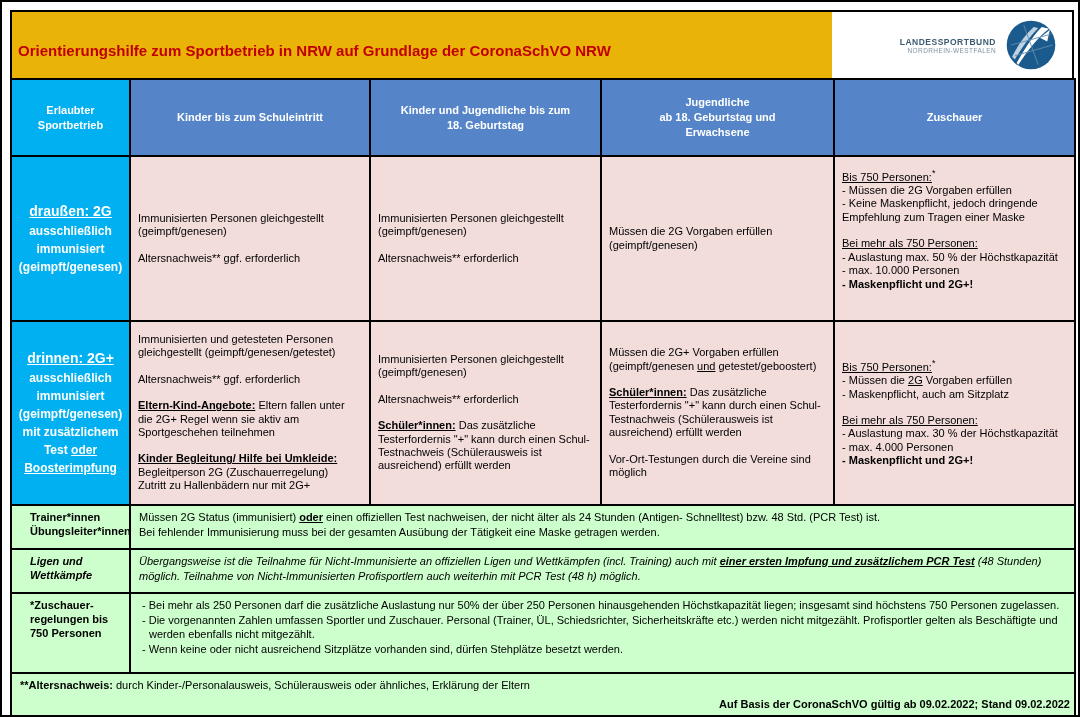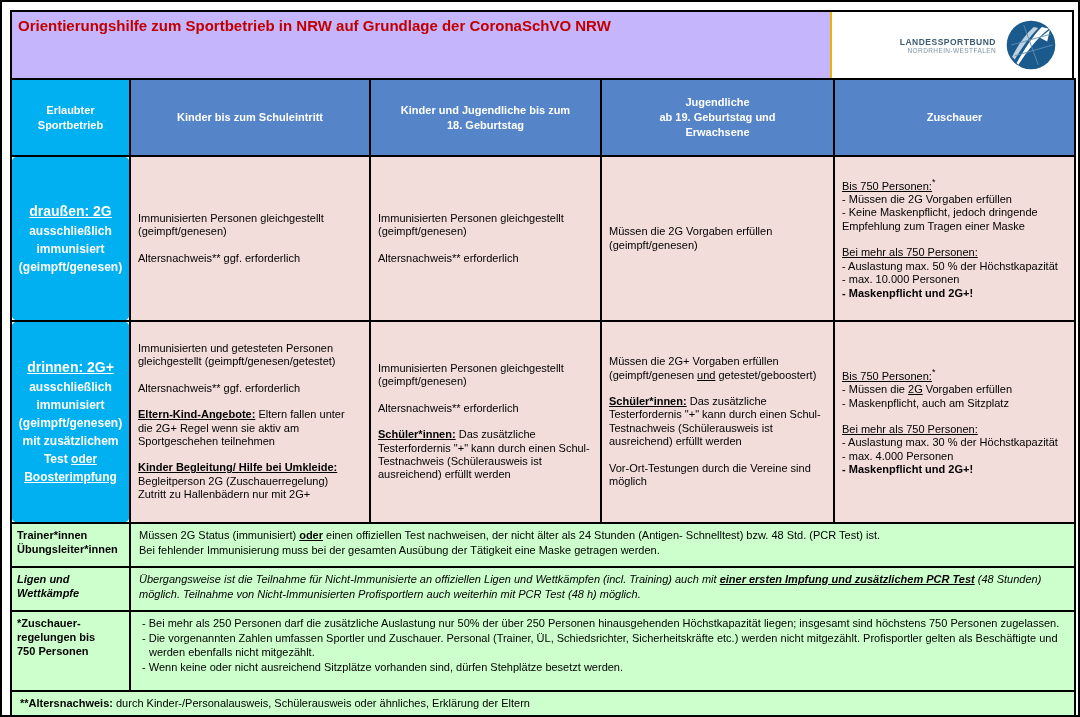--- a/index.html
+++ b/index.html
@@ -6,55 +6,55 @@
   html,body { width:1080px; height:717px; background:#fff; }
   body { font-family:"Liberation Sans", sans-serif; color:#000; }
   .page {
     position:relative; width:1080px; height:717px;
     border:2px solid #000; background:#fff; overflow:hidden;
   }
   .sheet { position:absolute; left:8px; top:8px; width:1064px; }
 
   
   .titleband { display:flex; height:70px; border:2px solid #000; }
-  .titlecell { flex:1 1 auto; display:flex; flex-direction:column; 
-               padding:4px 6px 5px 6px; background:#c4b5fd; }
+  .titlecell { flex:1 1 auto; display:flex; flex-direction:column; justify-content:flex-end;
+               padding:4px 6px 17px 6px; background:#eab308; }
   .titlecell .t1, .titlecell .t2 { color:#c00000; font-weight:bold; font-size:15px; line-height:1.35; }
   .logocell { width:242px; border-left:2px solid #eab308; background:#fff;
               display:flex; align-items:center; justify-content:flex-end; gap:8px; padding:4px 14px 4px 4px; }
   .logotext { text-align:right; }
   .logotext .l1 { font-size:8.5px; font-weight:bold; letter-spacing:.5px; color:#3c5b72; }
   .logotext .l2 { font-size:6.5px; letter-spacing:.4px; color:#7f93a3; }
   .logomark svg { display:block; }
 
   
   table { border-collapse:collapse; table-layout:fixed; width:1064px; margin-top:-2px; }
   td, th { border:2px solid #000; vertical-align:middle; overflow:hidden; }
 
   th { background:#5585c8; color:#fff; font-size:11px; font-weight:bold;
        text-align:center; white-space:pre-line; height:77px; padding:2px 6px; line-height:1.35; }
   th.cyan { background:#00b0f0; }
 
-  td.cyanlbl { background:#00b0f0; color:#fff; text-align:center; padding:12px 4px;border-radius:8px; }
+  td.cyanlbl { background:#00b0f0; color:#fff; text-align:center; padding:12px 4px; }
   .cyanhead { font-size:14px; font-weight:bold; text-decoration:underline; display:block; margin-bottom:2px; }
   .cyansub  { font-size:12px; font-weight:bold; line-height:1.25; }
   .u { text-decoration:underline; }
   .bu { font-weight:bold; text-decoration:underline; }
   .b { font-weight:bold; }
 
-  td.pink { background:#f2dddb; font-size:11px; line-height:1.22; padding:20px 7px; }
+  td.pink { background:#f2dddb; font-size:11px; line-height:1.22; padding:11px 7px; }
   td.pink p { margin:0 0 13px 0; }
   td.pink p:last-child { margin-bottom:0; }
   td.pink.vtop { vertical-align:top; }
   .tight p { margin:0 0 12px 0; }
   .nl { display:block; }
   .sup { font-size:9px; vertical-align:super; }
 
   td.greenlbl { background:#ccffcc; font-weight:bold; font-size:11px; vertical-align:top;
-                padding:4px 5px; line-height:1.3; white-space:pre-line; }
+                padding:4px 18px; line-height:1.3; white-space:pre-line; }
   td.green { background:#ccffcc; font-size:11px; vertical-align:top; padding:4px 8px; line-height:1.35; }
   td.green .bullet { padding-left:10px; text-indent:-7px; }
 
   tr.r1 { height:165px; }
   tr.r2 { height:180px; }
   tr.r3 { height:44px; }
   tr.r4 { height:44px;font-style:italic; }
   tr.r5 { height:80px; }
   tr.r6 { height:44px; }
 
@@ -98,21 +98,21 @@
       </colgroup>
 
       <tbody>
           <tr>
         <th class="cyan">Erlaubter
 Sportbetrieb</th>
         <th>Kinder bis zum Schuleintritt</th>
         <th>Kinder und Jugendliche bis zum
 18. Geburtstag</th>
         <th>Jugendliche
-ab 19. Geburtstag und
+ab 18. Geburtstag und
 Erwachsene</th>
         <th>Zuschauer</th>
       </tr>
 
       <tr class="r1">
         <td class="cyanlbl">
           <span class="cyanhead">draußen: 2G</span>
           <span class="cyansub">ausschließlich immunisiert (geimpft/genesen)</span>
         </td>
         <td class="pink">
@@ -203,13 +203,14 @@
 
       <tr class="r6">
         <td class="green" colspan="5">
           <span class="b">**Altersnachweis:</span><span> durch Kinder-/Personalausweis, Schülerausweis oder ähnliches, Erklärung der Eltern</span>
         </td>
       </tr>
     </tbody>
       </table>
   </div>
 
+  <div class="footer">Auf Basis der CoronaSchVO gültig ab 09.02.2022; Stand 09.02.2022</div>
 </div>
 
 </body></html>

